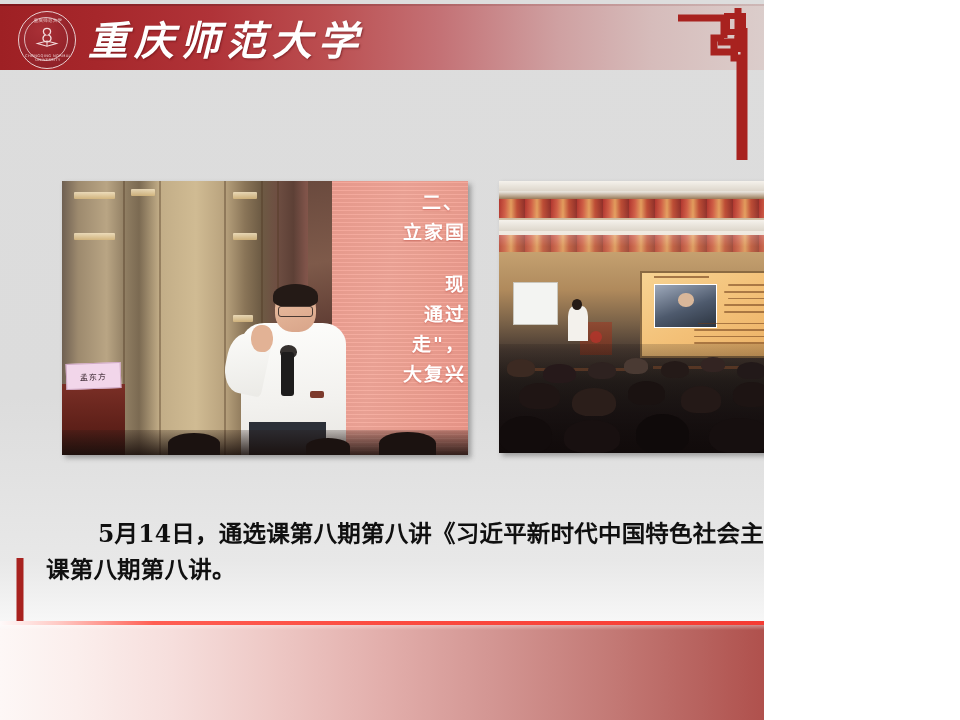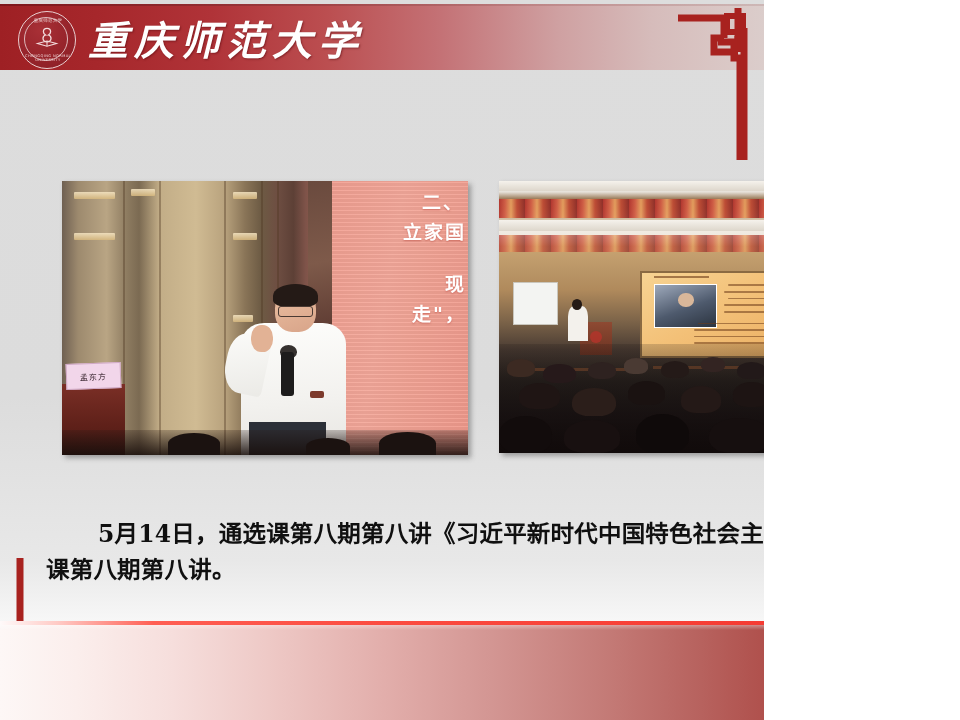--- a/index.html
+++ b/index.html
@@ -521,21 +521,23 @@
     <div class="lp-light" style="left:42%; top:4%;  width:6%"></div>
     <div class="lp-light" style="left:42%; top:19%; width:6%"></div>
     <div class="lp-light" style="left:42%; top:49%; width:5%"></div>
 
     <div class="lp-ledwall">
       <div class="lp-ledtext">
         <div class="ind">二、</div>
         <div>立家国</div>
         <div class="lp-ledgap"></div>
         <div>现</div>
+        <div>通过</div>
         <div>走"，</div>
+        <div>大复兴</div>
       </div>
     </div>
 
     <div class="lp-podium"></div>
     <div class="lp-nameplate">孟东方</div>
 
     <div class="lp-speaker-body"></div>
     <div class="lp-speaker-pants"></div>
     <div class="lp-arm"></div>
     <div class="lp-speaker-head"></div>

